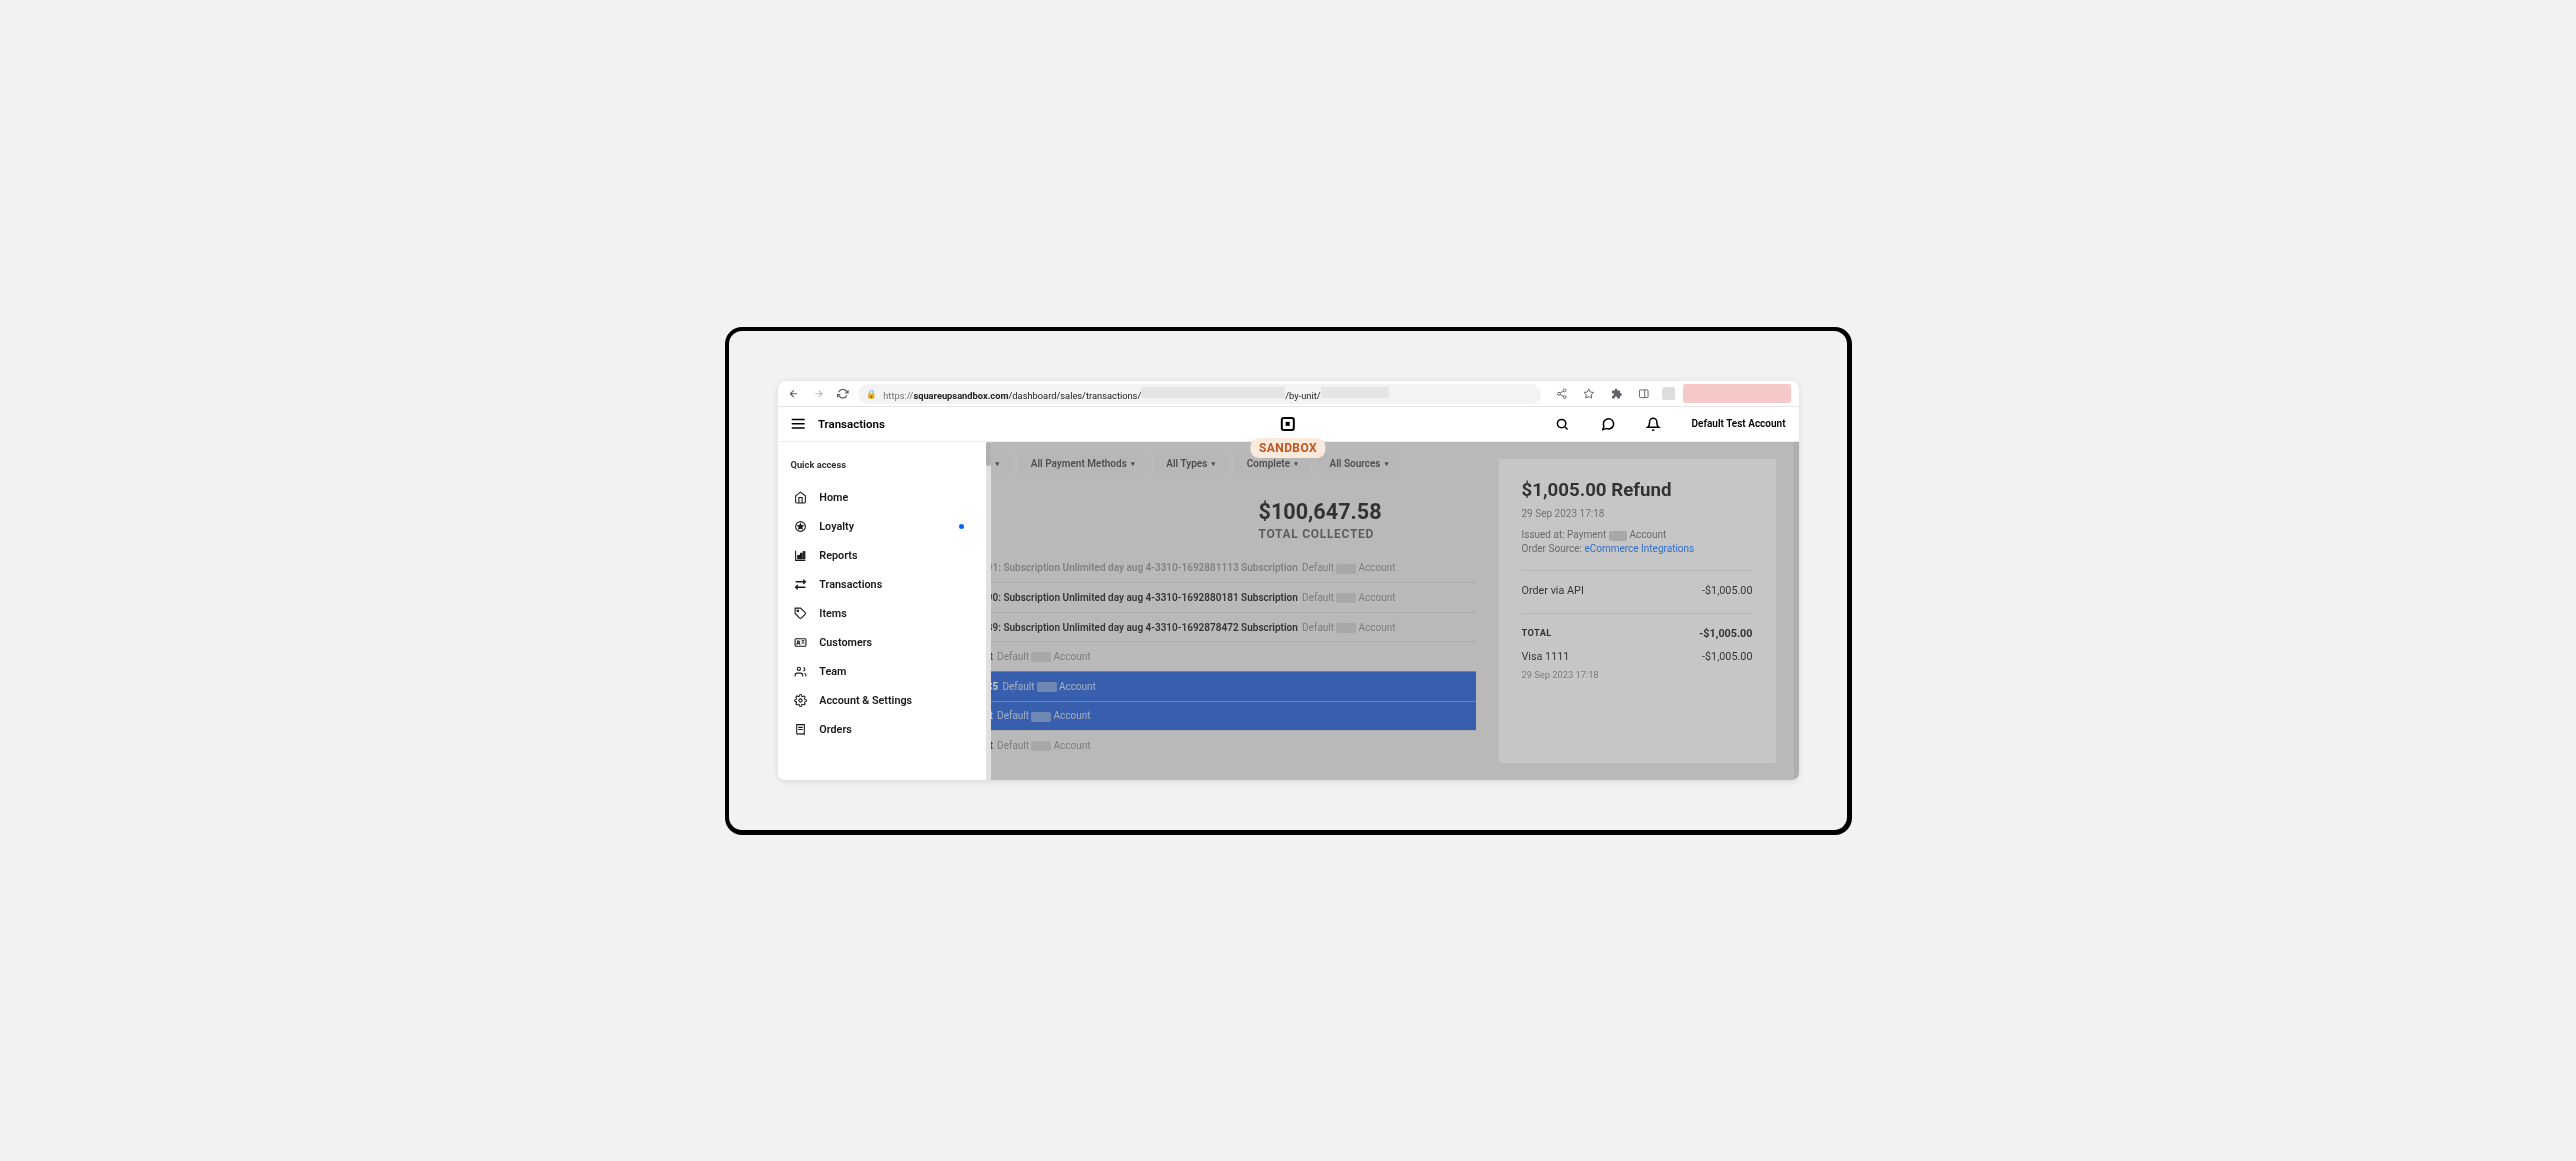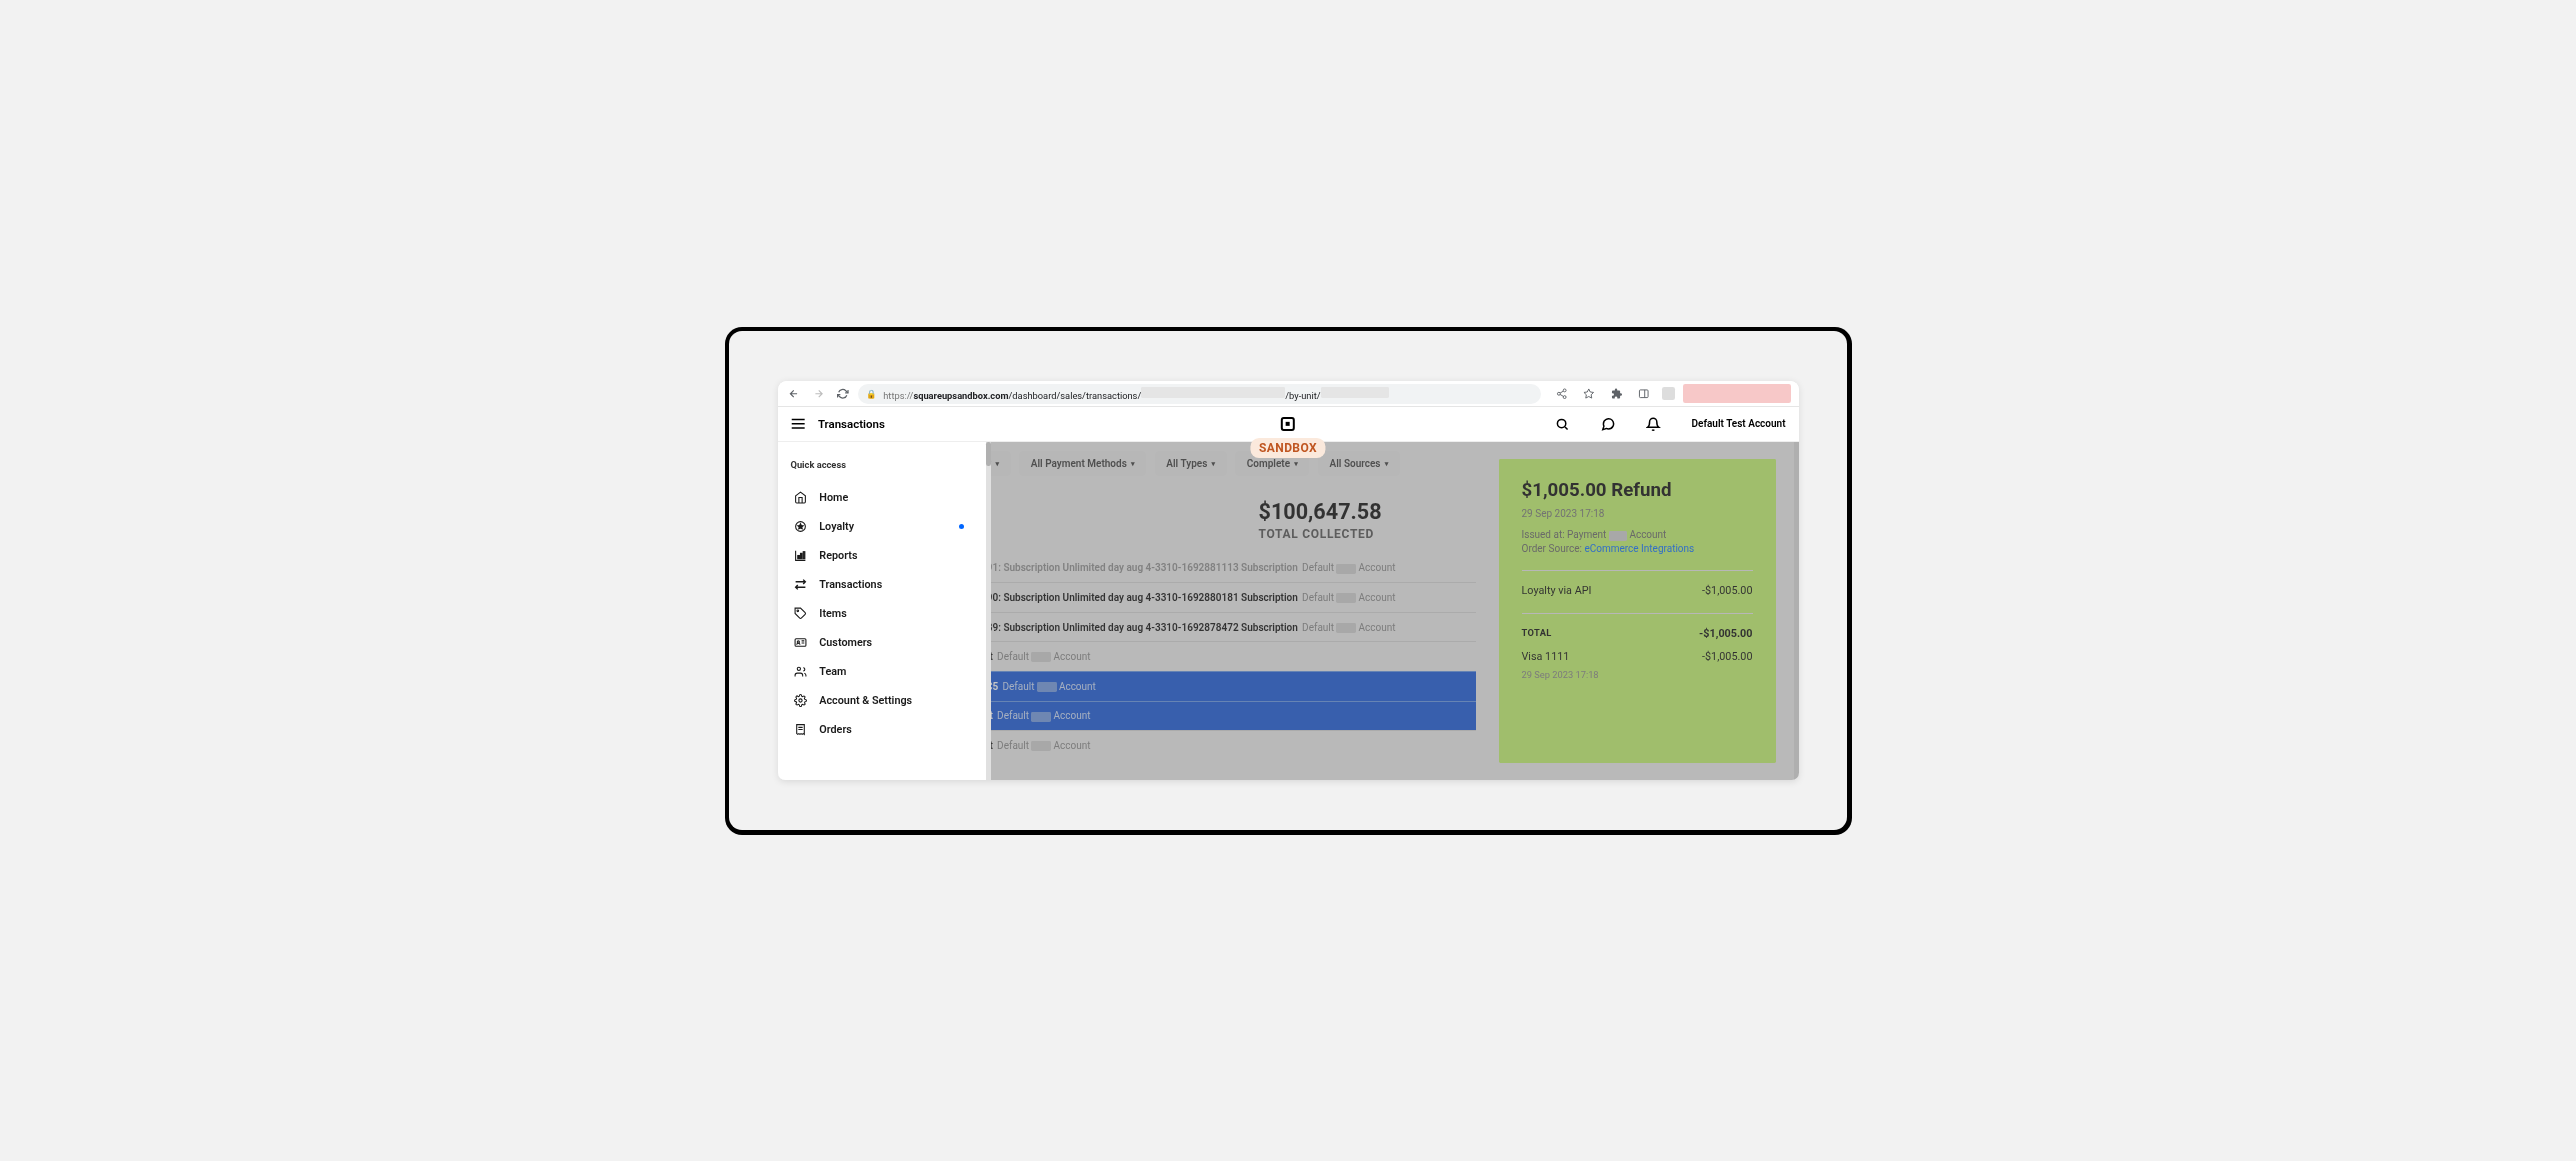--- a/index.html
+++ b/index.html
@@ -65,21 +65,21 @@
 .tx-row { padding:8.6px 0 8.6px 0; border-top:0.7px solid #d0d0d0; font-size:10px; display:flex; white-space:nowrap; overflow:hidden; margin-left:-21.6px; }
 .tx-row.sel { background:#0b4fd4; color:#fff; border-top:0.7px solid #5a8de0; }
 .tx-desc { font-weight:600; }
 .tx-acct { color:#808080; margin-left:4.3px; }
 .tx-row.sel .tx-acct { color:#c8d8f5; }
 .redact-sm { display:inline-block; width:20px; height:10px; background:#ccc; border-radius:1.4px; margin:0 2.2px; vertical-align:middle; }
 .tx-row.sel .redact-sm { background:#6a93dd; }
 
 
 .right-panel { width:323px; padding:17px 23px; position:relative; }
-.panel-card { background:#bef264; height:100%; padding:20px 23px; border-radius:1.4px; position:relative; }
+.panel-card { background:#ffffff; height:100%; padding:20px 23px; border-radius:1.4px; position:relative; }
 .refund-title { font-size:18.7px; font-weight:700; margin-bottom:7.2px; }
 .refund-date { font-size:10px; color:#707070; margin-bottom:10px; }
 .meta-line { font-size:10px; color:#606060; margin-bottom:2.9px; }
 .meta-link { color:#006aff; }
 .redact-med { display:inline-block; width:18.7px; height:10px; background:#ccc; border-radius:1.4px; margin:0 2.2px; vertical-align:middle; }
 .divider { height:0.7px; background:#e5e5e5; margin:16px 0 13px; }
 .line-row { display:flex; justify-content:space-between; font-size:10.8px; margin-bottom:5.8px; }
 .tot-row { display:flex; justify-content:space-between; font-size:9.3px; font-weight:700; letter-spacing:0.4px; margin-bottom:10px; }
 .tot-row .amt { font-size:10.8px; letter-spacing:0; }
 .sub-date { font-size:9.3px; color:#808080; }
@@ -330,21 +330,21 @@
           </div>
 
           <div class="right-panel">
             <div class="panel-card">
               <div class="refund-title">$1,005.00 Refund</div>
               <div class="refund-date">29 Sep 2023 17:18</div>
               <div class="meta-line"><span>Issued at: Payment</span><span class="redact-med"></span><span>Account</span></div>
               <div class="meta-line"><span>Order Source: </span><span class="meta-link">eCommerce Integrations</span></div>
               <div class="divider"></div>
               <div class="line-row">
-                      <span>Loyalty via API</span>
+                      <span>Order via API</span>
                       <span>-$1,005.00</span>
                     </div>
               <div class="divider"></div>
               <div class="tot-row">
                       <span>TOTAL</span>
                       <span class="amt">-$1,005.00</span>
                     </div>
               <div class="line-row">
                       <span>Visa 1111</span>
                       <span>-$1,005.00</span>

